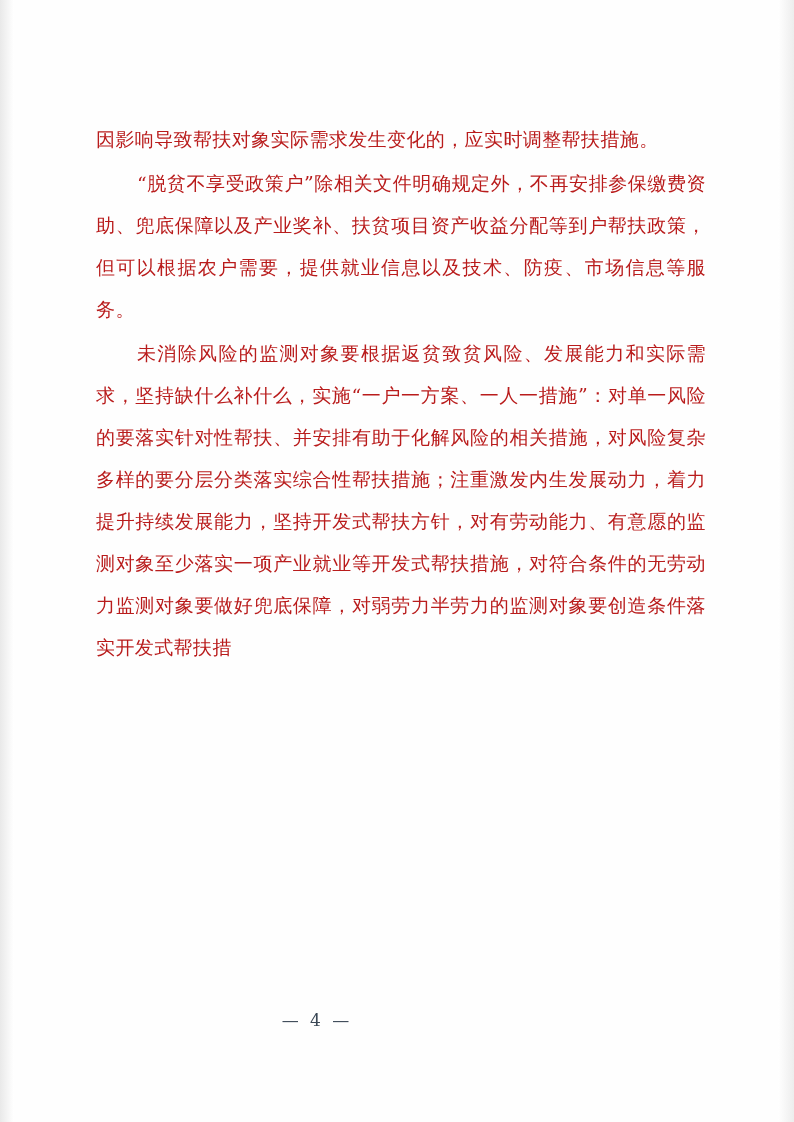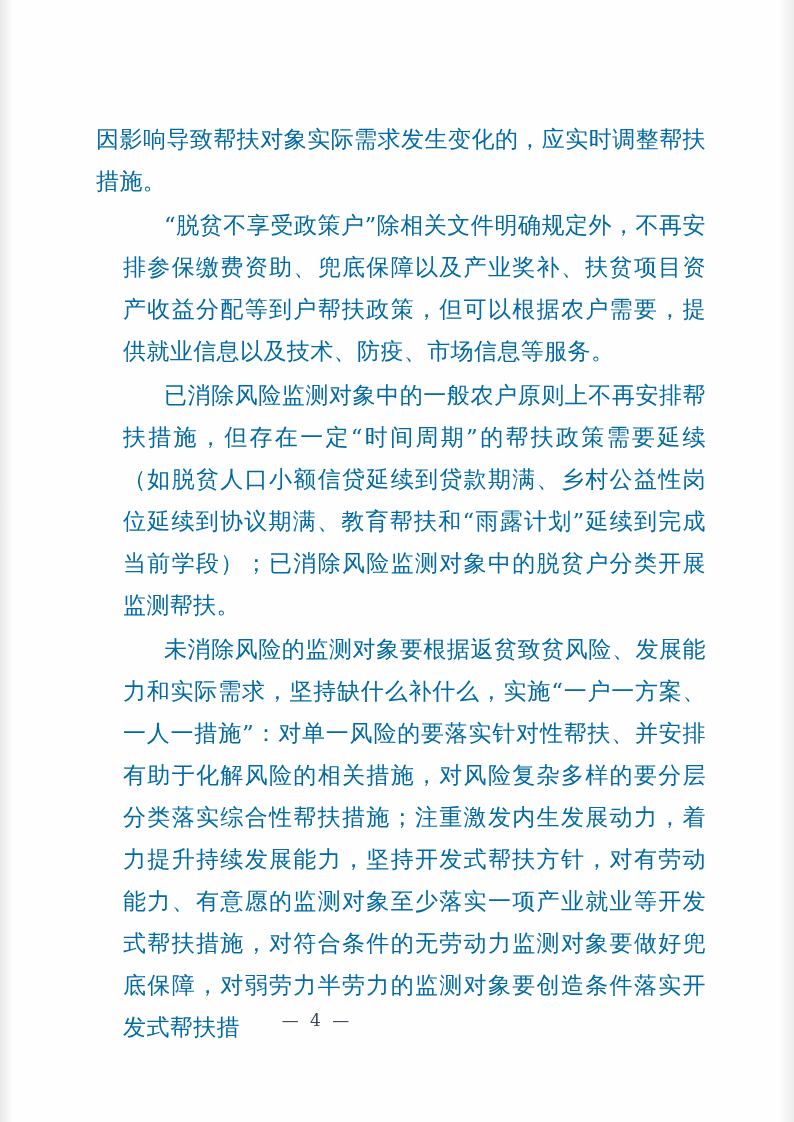--- a/index.html
+++ b/index.html
@@ -38,31 +38,30 @@
     pointer-events: none;
   }
   .doc-body {
     position: absolute;
     left: 96px;
     top: 118px;
     width: 610px;
   }
   p.para {
     margin: 0 0 2px 0;
-    font-size: 23px;
+    font-size: 19px;
     line-height: 42px;
-    color: #0369a1;
+    color: #b91c1c;
     text-align: justify;
     text-justify: inter-ideograph;
     letter-spacing: 0.4px;
     font-family: "DejaVu Serif", "Liberation Serif", serif;
   }
   p.indent {
     text-indent: 41px;
-    margin-left: 27px;
   }
   .page-number {
     position: absolute;
     left: 0;
     right: 0;
     top: 1010px;
     text-align: center;
     font-size: 17px;
     color: #3a4755;
     letter-spacing: 3px;
@@ -76,20 +75,19 @@
 </head>
 <body>
 
 <div class="page">
   <div class="scan-edge-left"></div>
   <div class="scan-edge-right"></div>
 
   <div class="doc-body">
     <p class="para">因影响导致帮扶对象实际需求发生变化的，应实时调整帮扶措施。</p>
     <p class="para indent">“脱贫不享受政策户”除相关文件明确规定外，不再安排参保缴费资助、兜底保障以及产业奖补、扶贫项目资产收益分配等到户帮扶政策，但可以根据农户需要，提供就业信息以及技术、防疫、市场信息等服务。</p>
-    <p class="para indent">已消除风险监测对象中的一般农户原则上不再安排帮扶措施，但存在一定“时间周期”的帮扶政策需要延续（如脱贫人口小额信贷延续到贷款期满、乡村公益性岗位延续到协议期满、教育帮扶和“雨露计划”延续到完成当前学段）；已消除风险监测对象中的脱贫户分类开展监测帮扶。</p>
     <p class="para indent">未消除风险的监测对象要根据返贫致贫风险、发展能力和实际需求，坚持缺什么补什么，实施“一户一方案、一人一措施”：对单一风险的要落实针对性帮扶、并安排有助于化解风险的相关措施，对风险复杂多样的要分层分类落实综合性帮扶措施；注重激发内生发展动力，着力提升持续发展能力，坚持开发式帮扶方针，对有劳动能力、有意愿的监测对象至少落实一项产业就业等开发式帮扶措施，对符合条件的无劳动力监测对象要做好兜底保障，对弱劳力半劳力的监测对象要创造条件落实开发式帮扶措</p>
   </div>
 
   <div class="page-number">
     <span class="inner">— 4 —</span>
   </div>
 </div>
 
 </body></html>

